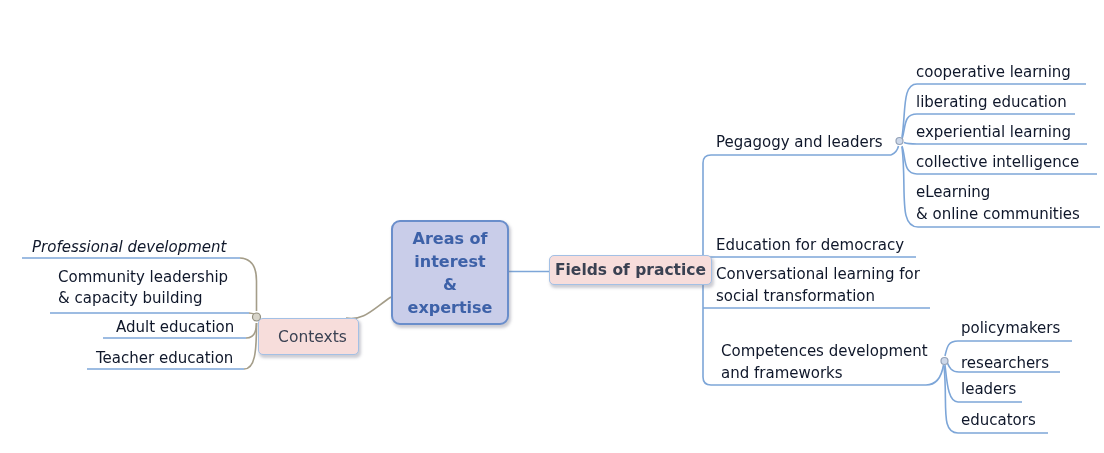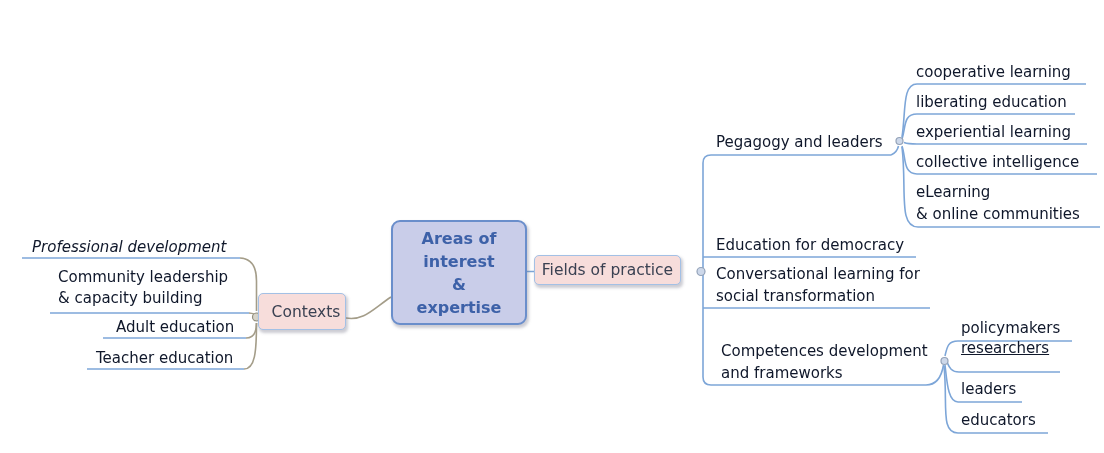--- a/index.html
+++ b/index.html
@@ -79,27 +79,27 @@
     <path d="M946,360 C949,366 950,372 959,372 H1060" stroke="#7da6d8" stroke-width="1.6"></path>
     <path d="M945,365 C947,382 948,402 958,402 H1022" stroke="#7da6d8" stroke-width="1.6"></path>
     <path d="M944,366 C948,404 940,433 958,433 H1048" stroke="#7da6d8" stroke-width="1.6"></path>
 
     <circle cx="256.5" cy="317" r="4" fill="#d8d5ca" stroke="#94907f" stroke-width="1.2"></circle>
     <circle cx="701" cy="271.5" r="4" fill="#cdd8ea" stroke="#93a2b8" stroke-width="1.2"></circle>
     <circle cx="899.5" cy="141" r="3.5" fill="#cdd8ea" stroke="#93a2b8" stroke-width="1.2"></circle>
     <circle cx="944.5" cy="361" r="3.5" fill="#cdd8ea" stroke="#93a2b8" stroke-width="1.2"></circle>
   </svg>
 
-  <div class="box root-box" style="left:391px;top:220px;width:136px;height:105px;">Areas of
+  <div class="box root-box" style="left:391px;top:220px;width:118px;height:105px;">Areas of
 interest
 &amp;
 expertise</div>
 
-  <div class="box topic" style="left:258px;top:293px;width:88px;height:37px;padding-left:8px;">Contexts</div>
-  <div class="box topic" style="left:534px;top:255px;width:147px;height:30px;">Fields of practice</div>
+  <div class="box topic" style="left:258px;top:318px;width:101px;height:37px;padding-left:8px;">Contexts</div>
+  <div class="box topic" style="left:549px;top:255px;width:163px;height:30px;font-weight:bold;">Fields of practice</div>
 
   <div class="label" style="left:32px;top:236px;font-style:italic;">Professional development</div>
   <div class="label" style="left:116px;top:316px;">Adult education</div>
   <div class="label" style="left:58px;top:267px;line-height:21px;">Community leadership
 &amp; capacity building</div>
   <div class="label" style="left:96px;top:347px;">Teacher education</div>
 
   <div class="label" style="left:716px;top:131px;">Pegagogy and leaders</div>
   <div class="label" style="left:716px;top:234px;">Education for democracy</div>
   <div class="label" style="left:716px;top:263px;">Conversational learning for
@@ -108,17 +108,17 @@
 and frameworks</div>
 
   <div class="label" style="left:916px;top:61px;">cooperative learning</div>
   <div class="label" style="left:916px;top:91px;">liberating education</div>
   <div class="label" style="left:916px;top:121px;">experiential learning</div>
   <div class="label" style="left:916px;top:151px;">collective intelligence</div>
   <div class="label" style="left:916px;top:181px;">eLearning
 &amp; online communities</div>
 
   <div class="label" style="left:961px;top:317px;">policymakers</div>
-  <div class="label" style="left:961px;top:337px;text-decoration:underline;">researchers</div>
+  <div class="label" style="left:961px;top:352px;">researchers</div>
   <div class="label" style="left:961px;top:378px;">leaders</div>
   <div class="label" style="left:961px;top:409px;">educators</div>
 
 </div>
 
 </body></html>

